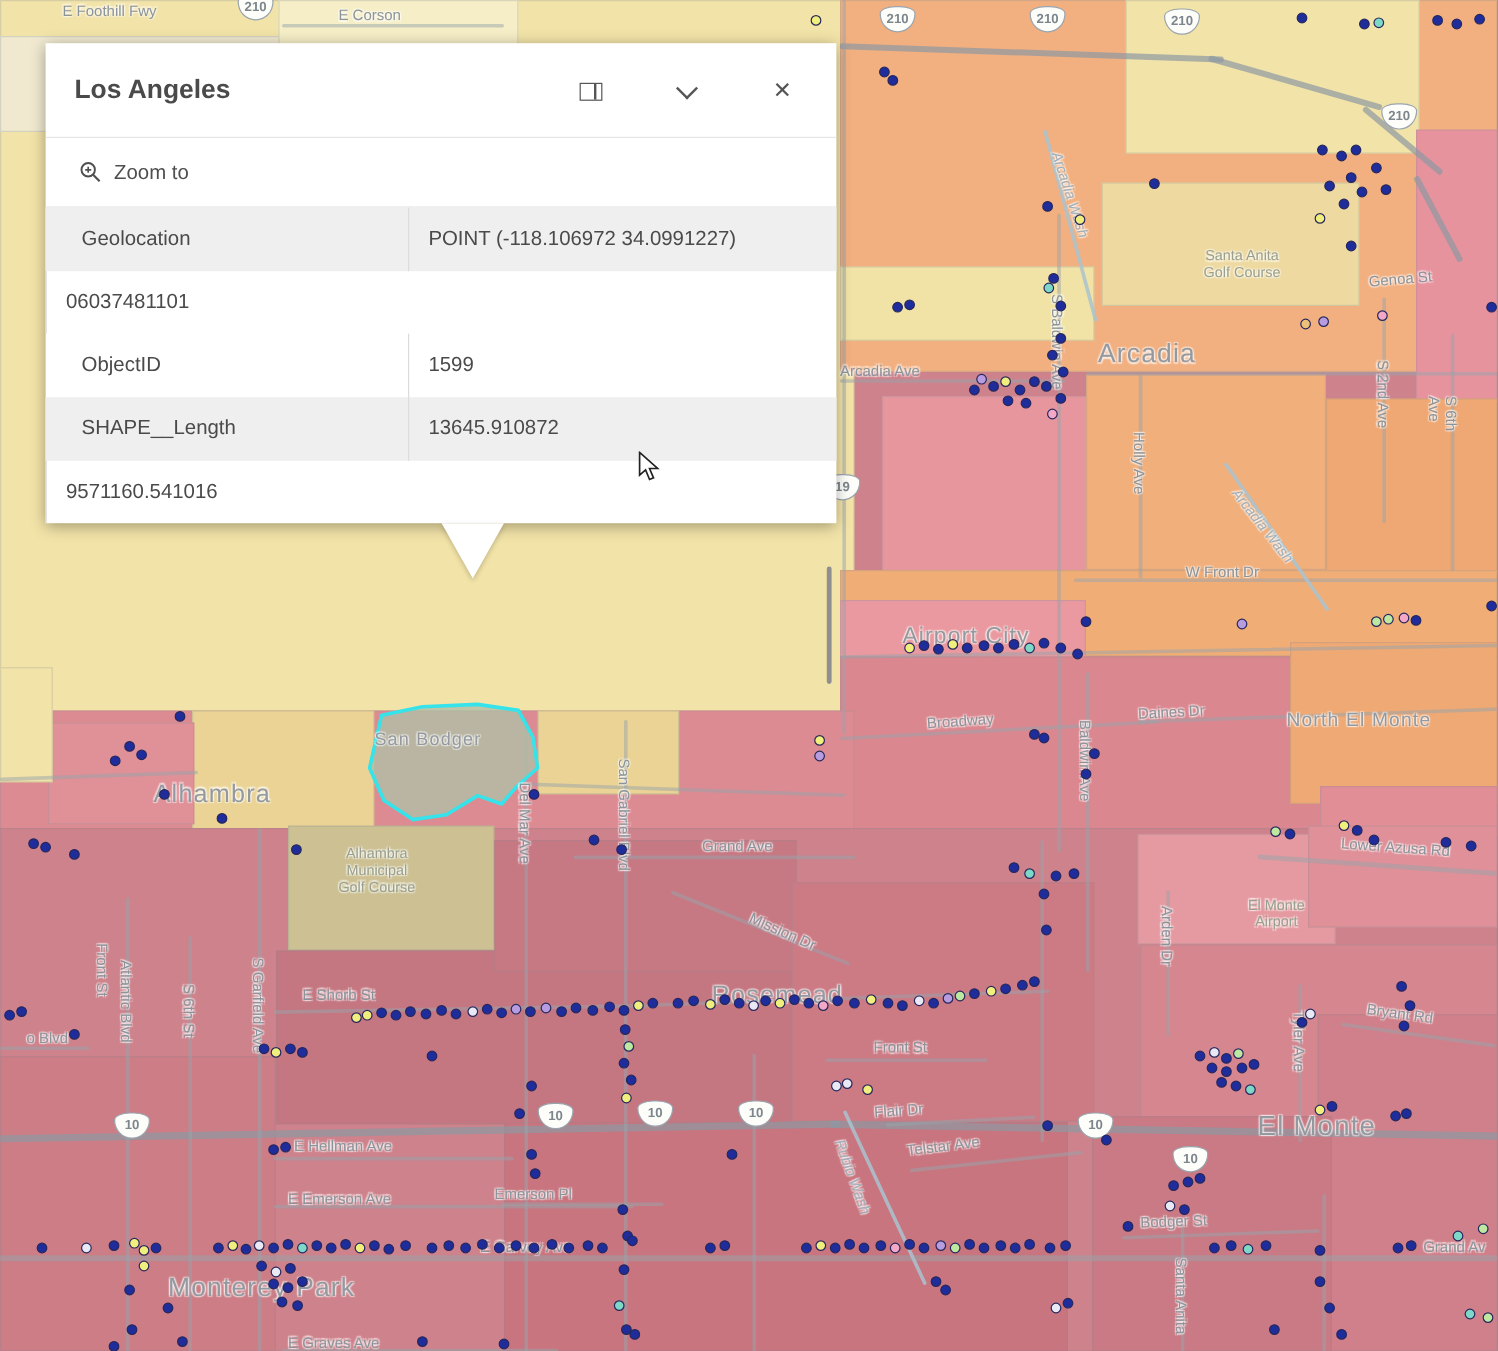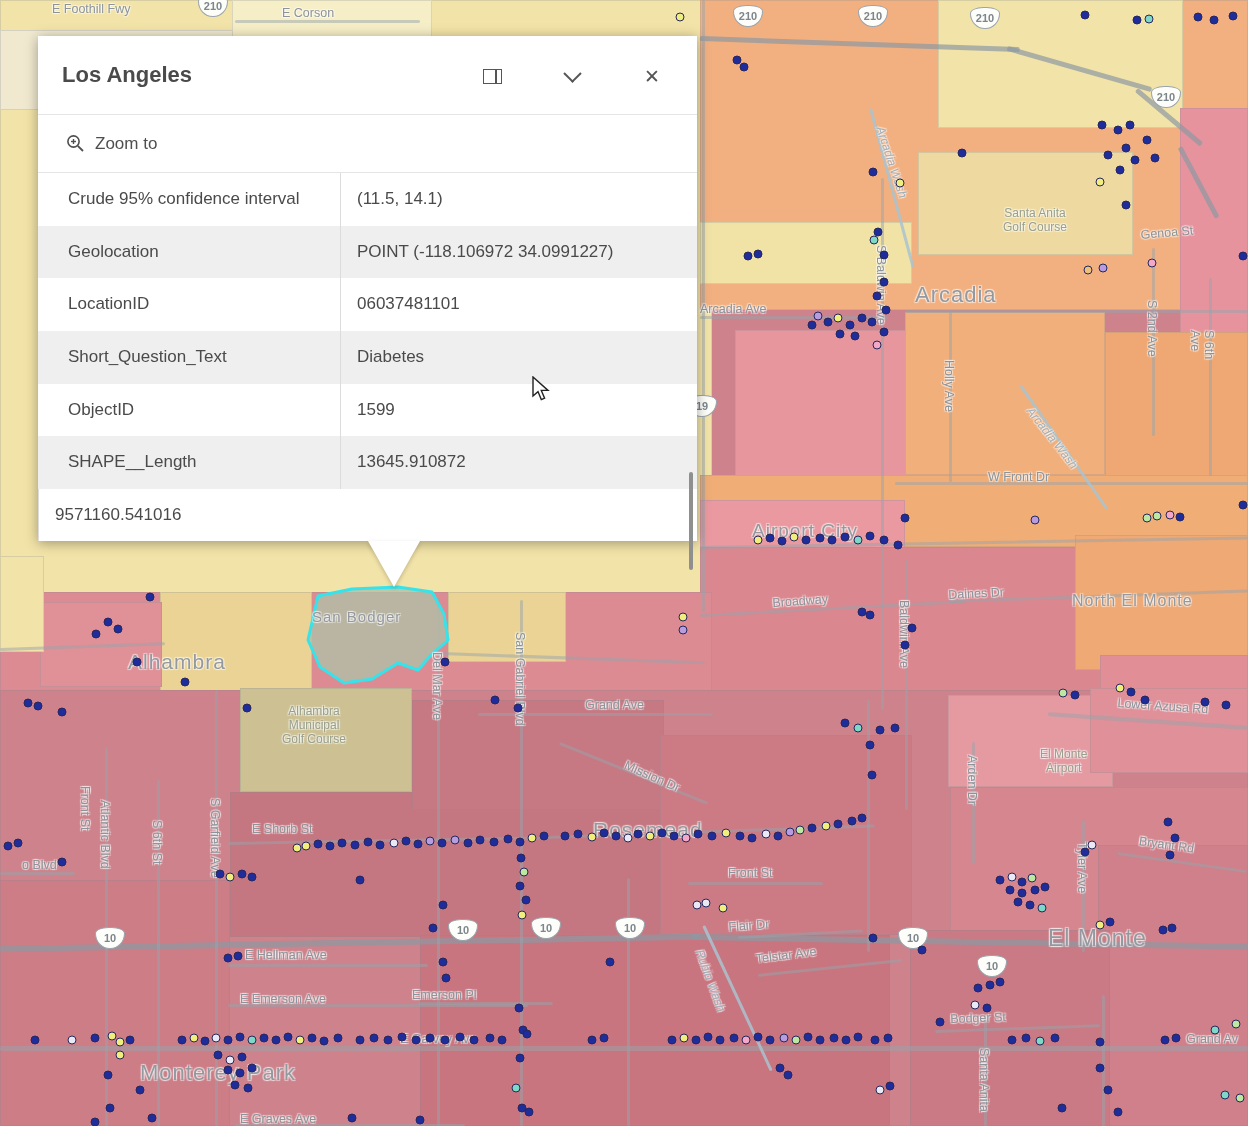--- a/index.html
+++ b/index.html
@@ -526,35 +526,26 @@
       <svg width="19" height="19" viewBox="0 0 19 19">
         <circle cx="7.5" cy="7.5" r="5.6" fill="none" stroke="#4f4f4f" stroke-width="1.6"></circle>
         <line x1="7.5" y1="5" x2="7.5" y2="10" stroke="#4f4f4f" stroke-width="1.4"></line>
         <line x1="5" y1="7.5" x2="10" y2="7.5" stroke="#4f4f4f" stroke-width="1.4"></line>
         <line x1="11.8" y1="11.8" x2="17" y2="17" stroke="#4f4f4f" stroke-width="1.8"></line>
       </svg>
       <span>Zoom to</span>
     </div>
 
     <div class="fields" id="popup-fields">
-        <div class="field-row">
-          <div class="fcell-label">Crude 95% confidence interval</div>
-          <div class="fcell-value">(11.5, 14.1)</div>
-        </div>
         <div class="field-row odd">
           <div class="fcell-label">Geolocation</div>
           <div class="fcell-value">POINT (-118.106972 34.0991227)</div>
         </div>
         <div class="field-row">
-          <div class="fcell-label">LocationID</div>
           <div class="fcell-value">06037481101</div>
-        </div>
-        <div class="field-row odd">
-          <div class="fcell-label">Short_Question_Text</div>
-          <div class="fcell-value">Diabetes</div>
         </div>
         <div class="field-row">
           <div class="fcell-label">ObjectID</div>
           <div class="fcell-value">1599</div>
         </div>
         <div class="field-row odd">
           <div class="fcell-label">SHAPE__Length</div>
           <div class="fcell-value">13645.910872</div>
         </div>
         <div class="field-row">

